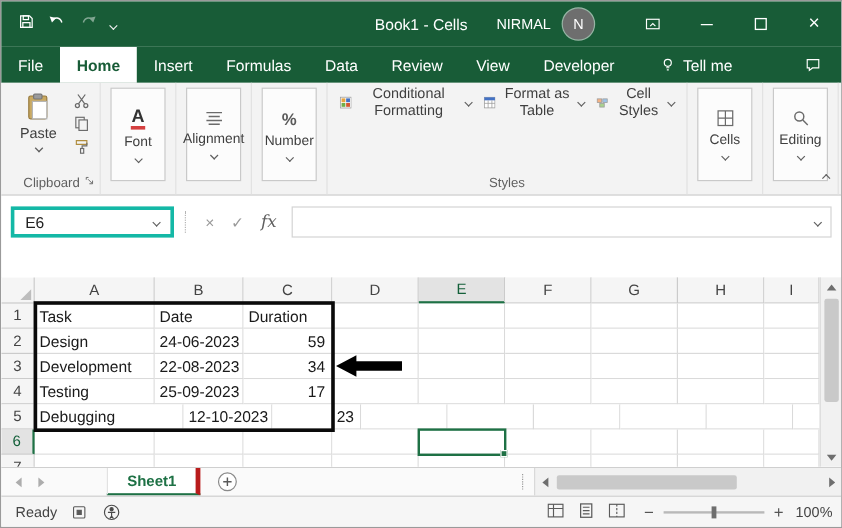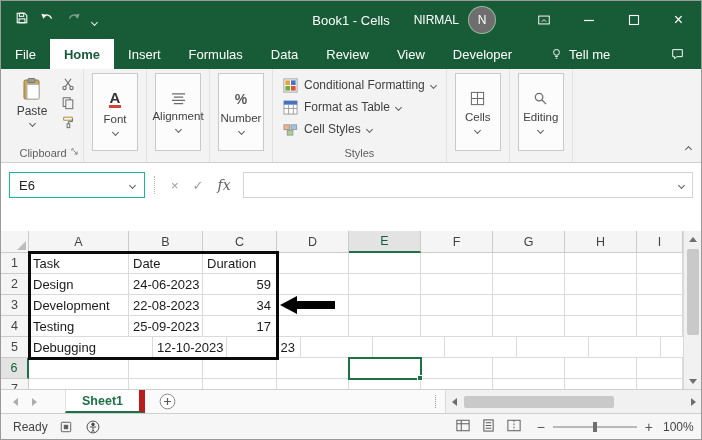--- a/index.html
+++ b/index.html
@@ -31,31 +31,31 @@
   .gcontent{flex:1;display:flex;align-items:flex-start}
   .glabel{height:17px;font-size:11px;color:#5f5f5f;display:flex;align-items:center;justify-content:center;gap:4px;position:relative;padding:0 8px}
   .launcher{position:absolute;right:-2px;bottom:3px}
   .pastebtn{display:flex;flex-direction:column;align-items:center;gap:3px;width:46px;padding-top:4px;font-size:12px;color:#3f3f3f}
   .smallicons{display:flex;flex-direction:column;gap:5px;padding:4px 2px 0 6px}
   .smallicons button{display:flex;align-items:center}
   .collwrap{display:flex;align-items:center;padding:4px 8px 4px}
   .collbtn{width:46px;height:78px;border:1px solid #C9C9C9;background:#FCFCFC;display:flex;flex-direction:column;align-items:center;justify-content:center;gap:5px;font-size:11.5px;color:#3f3f3f}
   .fonticon{font-weight:700;font-size:15px;line-height:1;border-bottom:3px solid #D43F3F;padding:0 1px;color:#333}
   .pcticon{font-weight:700;font-size:14px;color:#5a5a5a}
-  .stylescol{display:flex;flex-direction:column;justify-content:flex-start;gap:2px;padding-top:2px}
+  .stylescol{display:flex;flex-direction:row;justify-content:flex-start;gap:2px;padding-top:2px}
   .stylerow{display:flex;align-items:center;gap:6px;font-size:12px;color:#3f3f3f;height:20px;padding:0 4px}
   .ribbon-collapse{position:absolute;right:10px;bottom:6px}
 
   .chev{width:5px;height:5px;border-right:1.4px solid #5f5f5f;border-bottom:1.4px solid #5f5f5f;transform:rotate(45deg);display:inline-block;flex:0 0 auto}
   .chev.up{transform:rotate(225deg)}
   .chev.w{border-color:#f0f0f0}
 
   
   .fstrip{height:68px;flex:0 0 auto;background:#fff;display:flex;align-items:flex-start;padding:9px 8px 0}
-  .namebox{width:136px;height:26px;border:1px solid #14b8a6;background:#fff;display:flex;align-items:center;justify-content:space-between;padding:0 9px;font-size:13px;color:#222}
+  .namebox{width:136px;height:26px;border:3px solid #14b8a6;background:#fff;display:flex;align-items:center;justify-content:space-between;padding:0 9px;font-size:13px;color:#222}
   .fsep{width:10px;height:18px;border-right:1px dotted #B5B5B5;margin:4px 4px 0 0}
   .fbtns{display:flex;align-items:center;gap:14px;height:26px;padding:0 12px;color:#9a9a9a;font-size:13px}
   .fxlbl{font-family:"DejaVu Serif",serif;font-style:italic;color:#5f5f5f;font-size:14px}
   .finput{flex:1;height:26px;border:1px solid #D4D4D4;background:#fff;display:flex;align-items:center;justify-content:flex-end;padding:0 8px}
 
   
   .gridarea{flex:1;position:relative;display:flex;overflow:hidden;background:#fff}
   .grid{flex:1;overflow:hidden}
   .grow{display:flex;height:21px;flex:0 0 auto}
   .grow.hrow{height:22px}
@@ -79,21 +79,21 @@
   .vfill{flex:1}
   .tri{width:0;height:0;display:block}
   .tri.up{border-left:4px solid transparent;border-right:4px solid transparent;border-bottom:5px solid #6E6E6E}
   .tri.down{border-left:4px solid transparent;border-right:4px solid transparent;border-top:5px solid #6E6E6E}
   .tri.left{border-top:4px solid transparent;border-bottom:4px solid transparent;border-right:5px solid #6E6E6E}
   .tri.right{border-top:4px solid transparent;border-bottom:4px solid transparent;border-left:5px solid #6E6E6E}
 
   
   .sheetbar{height:24px;flex:0 0 auto;background:#FAFAFA;border-top:1px solid #CFCFCF;display:flex;align-items:stretch}
   .navarrows{display:flex;align-items:center;gap:14px;padding:0 12px 0 12px}
-  .sheettab{margin-left:16px;padding:0 16px;display:flex;align-items:center;font-size:12.5px;font-weight:700;color:#1E7145;border-bottom:2px solid #1E7145;border-left:1px solid #E2E2E2;border-right:6px solid #b91c1c;background:#fff}
+  .sheettab{margin-left:40px;padding:0 16px;display:flex;align-items:center;font-size:12.5px;font-weight:700;color:#1E7145;border-bottom:2px solid #1E7145;border-left:1px solid #E2E2E2;border-right:4px solid #b91c1c;background:#fff}
   .addsheet{display:flex;align-items:center;margin-left:14px}
   .sheet-spacer{flex:1}
   .hsplit{width:8px;border-left:1px dotted #9a9a9a;margin:5px 2px}
   .hscroll{width:256px;background:#F1F1F1;border-left:1px solid #D9D9D9;display:flex;align-items:center}
   .hbtn{width:16px;height:100%;display:flex;align-items:center;justify-content:center;flex:0 0 auto}
   .hthumb{width:150px;height:12px;background:#C9C9C9;border-radius:2px;margin-left:2px;flex:0 0 auto}
   .hfill{flex:1}
 
   
   .statusbar{height:26px;flex:0 0 auto;background:#F6F6F6;border-top:1px solid #CFCFCF;display:flex;align-items:center;font-size:12px;color:#444}

